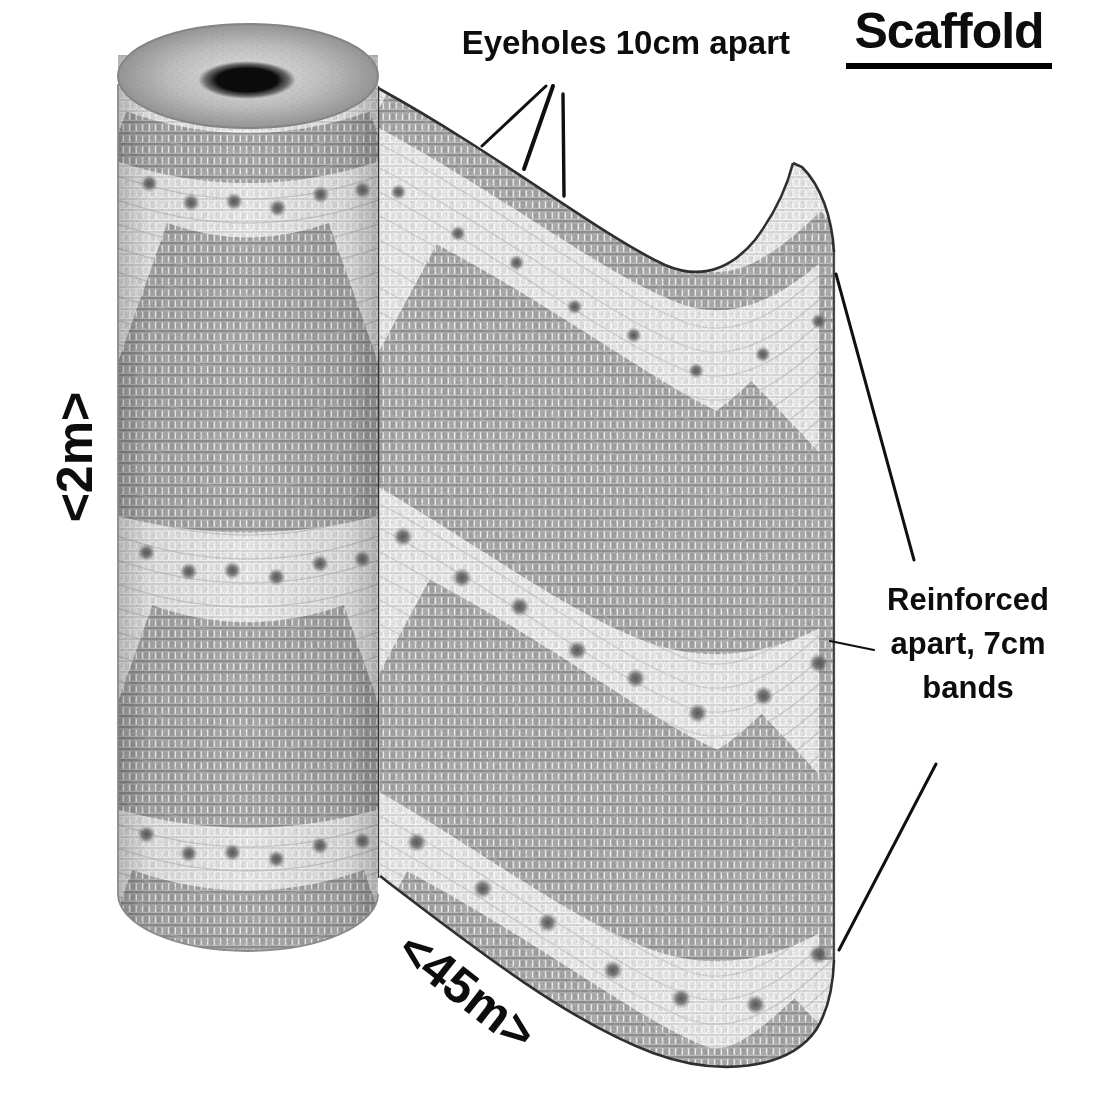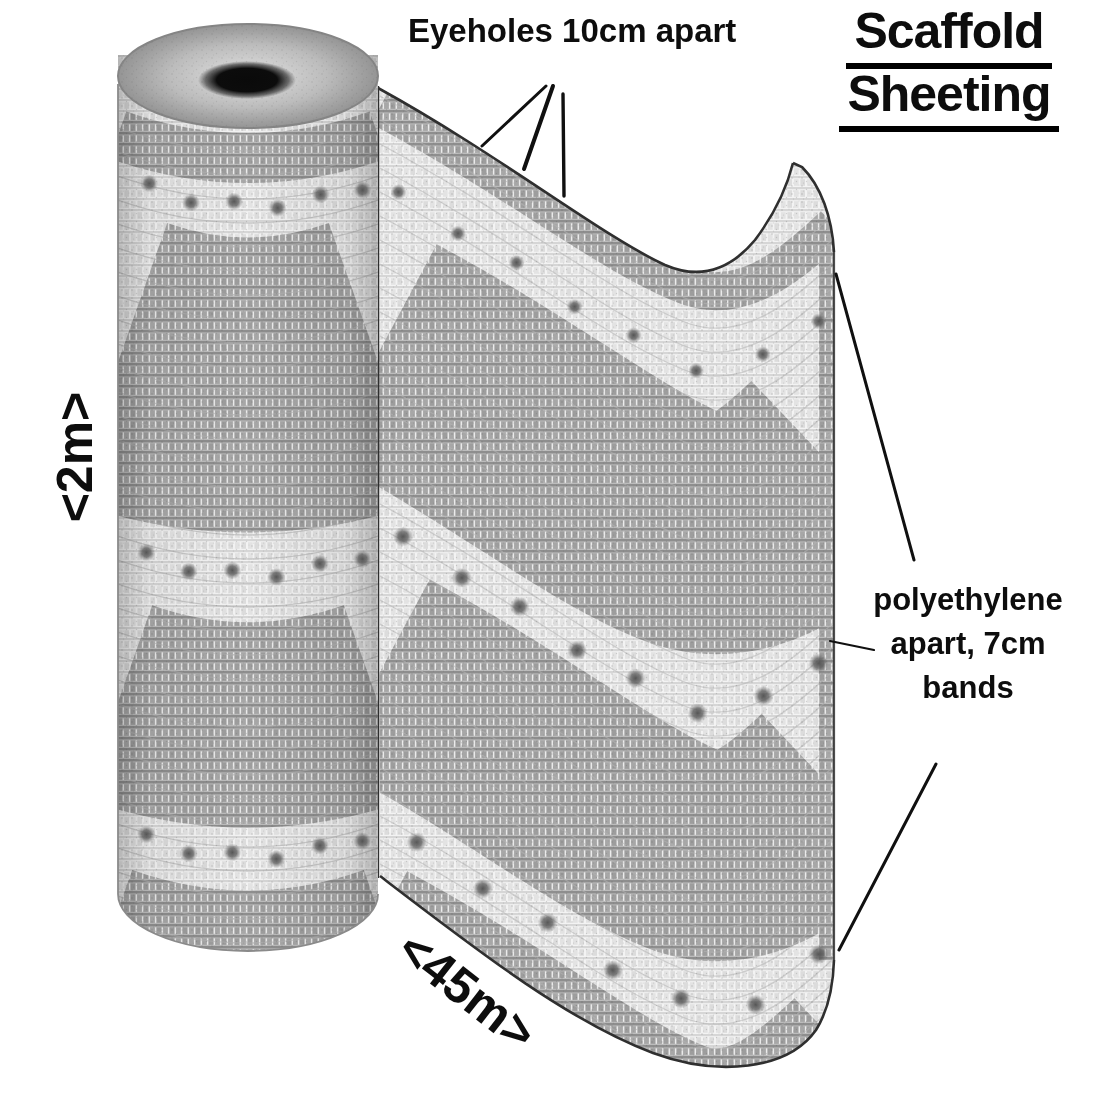--- a/index.html
+++ b/index.html
@@ -2,21 +2,21 @@
 <html><head>
 <meta charset="utf-8">
 <style>
   html,body{margin:0;padding:0;background:#ffffff;}
   body{width:1111px;height:1111px;overflow:hidden;}
   .stage{position:relative;width:1111px;height:1111px;font-family:"Liberation Sans",sans-serif;color:#0d0d0d;background:#fff;}
   svg{position:absolute;left:0;top:0;}
   .lbl{position:absolute;font-weight:bold;color:#0d0d0d;user-select:none;}
   .title{left:818px;top:6px;width:262px;display:flex;flex-direction:column;align-items:center;font-size:50px;line-height:1.0;letter-spacing:-1px;text-align:center;}
   .title-line{display:inline-block;border-bottom:6px solid #000;padding:0 8px 7px;}
-  .eyeholes{left:408px;top:12px;width:382px;text-align:left;font-size:33px;}
+  .eyeholes{left:408px;top:24px;width:382px;text-align:right;font-size:33px;}
   .dim2m{left:-6px;top:430px;width:158px;height:54px;text-align:center;font-size:50px;transform:rotate(-90deg);letter-spacing:0px;}
   .dim45m{left:363px;top:962px;width:208px;text-align:center;font-size:50px;transform:rotate(38deg);}
   .bands{left:842px;top:578px;width:252px;text-align:center;font-size:31px;line-height:44px;}
 </style>
 </head>
 <body>
 
 <div class="stage">
 
   <svg id="art" width="1111" height="1111" viewBox="0 0 1111 1111">
@@ -258,27 +258,26 @@
       <path d="M553,86 L524,169" stroke-width="4"></path>
       <path d="M563,94 L564,196" stroke-width="3.4"></path>
       <path d="M914,560 L836,274" stroke-width="3"></path>
       <path d="M874,650 L830,641" stroke-width="2.2"></path>
       <path d="M936,764 L839,950" stroke-width="3"></path>
     </g>
   </svg>
 
   <div class="lbl title">
     <span class="title-line">Scaffold</span>
-    <span class="title-line">Sheeting</span>
   </div>
 
   <div class="lbl eyeholes">Eyeholes 10cm apart</div>
 
   <div class="lbl dim2m">&lt;2m&gt;</div>
 
   <div class="lbl dim45m">&lt;45m&gt;</div>
 
   <div class="lbl bands">
-    <div>polyethylene</div>
+    <div>Reinforced</div>
     <div>apart, 7cm</div>
     <div>bands</div>
   </div>
 </div>
 
 </body></html>

